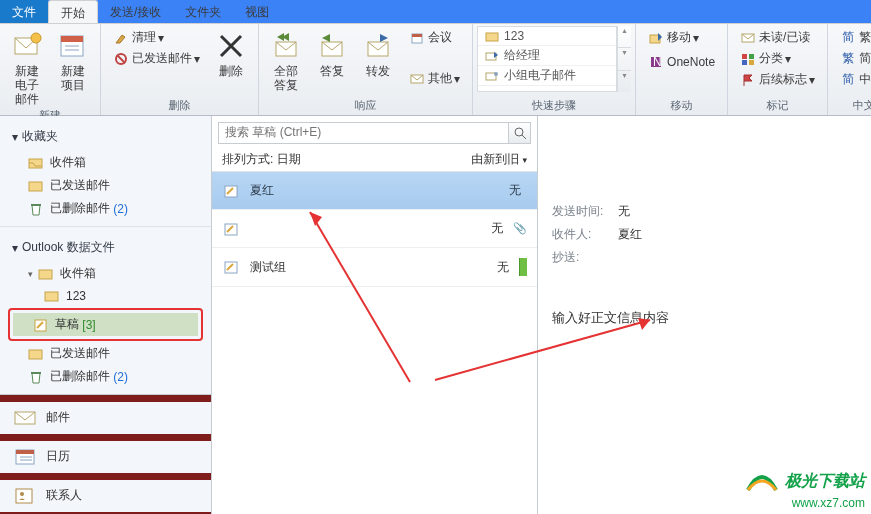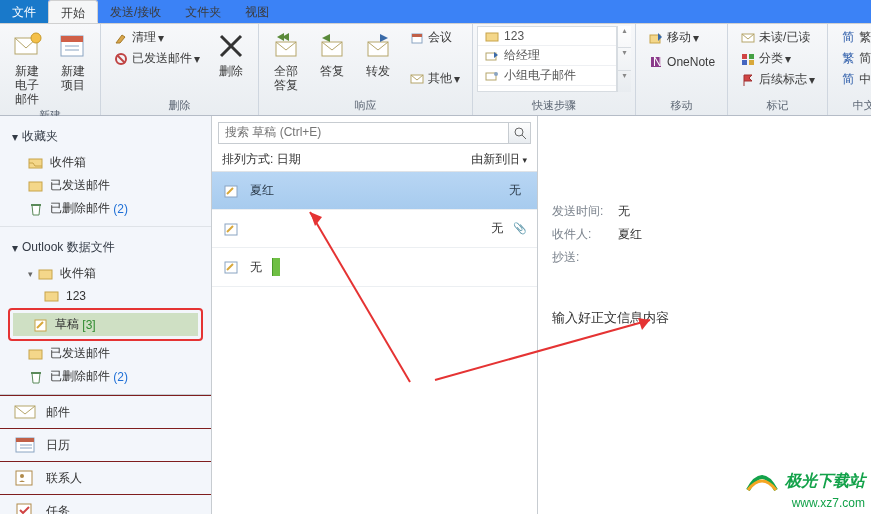--- a/index.html
+++ b/index.html
@@ -33,21 +33,21 @@
     .nav-header .arr { width:10px; display:inline-block;}
     .nav-item { display: flex; align-items: center; padding: 3px 4px 3px 20px; cursor: pointer; color:#333; }
     .nav-item.sub { padding-left: 36px; }
     .nav-item .fico { width:16px; height:16px; margin-right:6px; display:flex; align-items:center; justify-content:center;}
     .nav-item.selected { background: #cfe0c4; }
     .highlight-box { border: 2px solid #e53333; border-radius: 4px; padding: 3px; margin: 1px 0;}
     .count-blue { color: #1e6fd6; }
     .count-green { color: #2e8a2e; }
     
     .nav-bottom { border-top: 1px solid #c7ccd1; margin-top: auto; }
-    .nav-bottom .nav-bitem { display:flex; align-items:center; padding: 7px 14px; border-top: 1px solid #7f1d1d; cursor:pointer; font-size:13px; color:#333;}
+    .nav-bottom .nav-bitem { display:flex; padding: 7px 14px; border-top: 7px solid #7f1d1d; cursor:pointer; font-size:13px; color:#333;}
     .nav-bottom .nav-bitem .bico { width:22px; height:18px; margin-right:10px; display:flex; align-items:center; justify-content:center;}
     
     
     .mid { width: 326px; border-right: 1px solid #c7ccd1; display:flex; flex-direction:column; background:#fff;}
     .search { margin: 6px 6px 4px 6px; display:flex; align-items:flex-start; border:1px solid #c7ccd1; background:#fff; height:22px;}
     .search input { border:none; outline:none; flex:1; padding: 2px 6px; color:#888; font-size:12px;}
     .search .sico { width:22px; height:20px; background: linear-gradient(#fefefe,#e8ecf0); border-left:1px solid #c7ccd1; display:flex; align-items:center; justify-content:center; cursor:pointer;}
     .sort-row { display:flex; padding: 3px 10px; border-bottom: 1px solid #e0e3e7; color:#333; font-size:12px;}
     .sort-row .r { margin-left:auto; display:flex; align-items:center; cursor:pointer;}
     .msg { display:flex; align-items:center; padding: 10px 10px; border-bottom:1px solid #eceff2; cursor:pointer;}
@@ -512,20 +512,21 @@
       <span class="mdate">无</span>
       <span class="attach-clip">📎</span>
     </div>
     <div class="msg">
       <span class="mico">
           <svg width="18" height="14">
             <rect x="2" y="2" width="12" height="11" fill="#fff" stroke="#8aa4c2"></rect>
             <path d="M4 10 L10 4" stroke="#d8a83a" stroke-width="2"></path>
           </svg>
         </span>
+      <span class="mname">测试组</span>
       <span class="mdate">无</span>
       <span class="end-marker"></span>
     </div>
   </div>
 
   <div class="reading">
     <div style="height:44px"></div>
     <div class="field-row">
         <span class="field-label">发送时间:</span>
         <span class="field-val">无</span>

